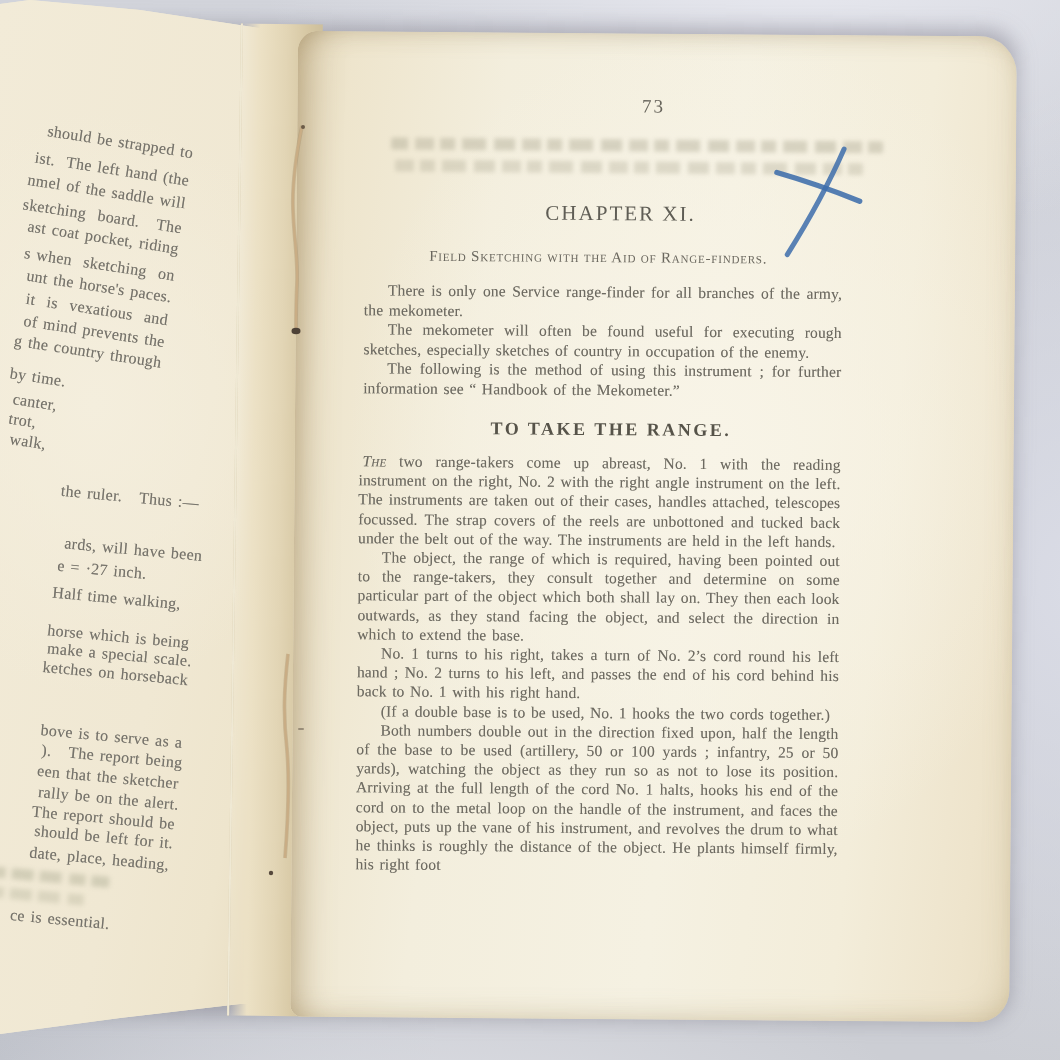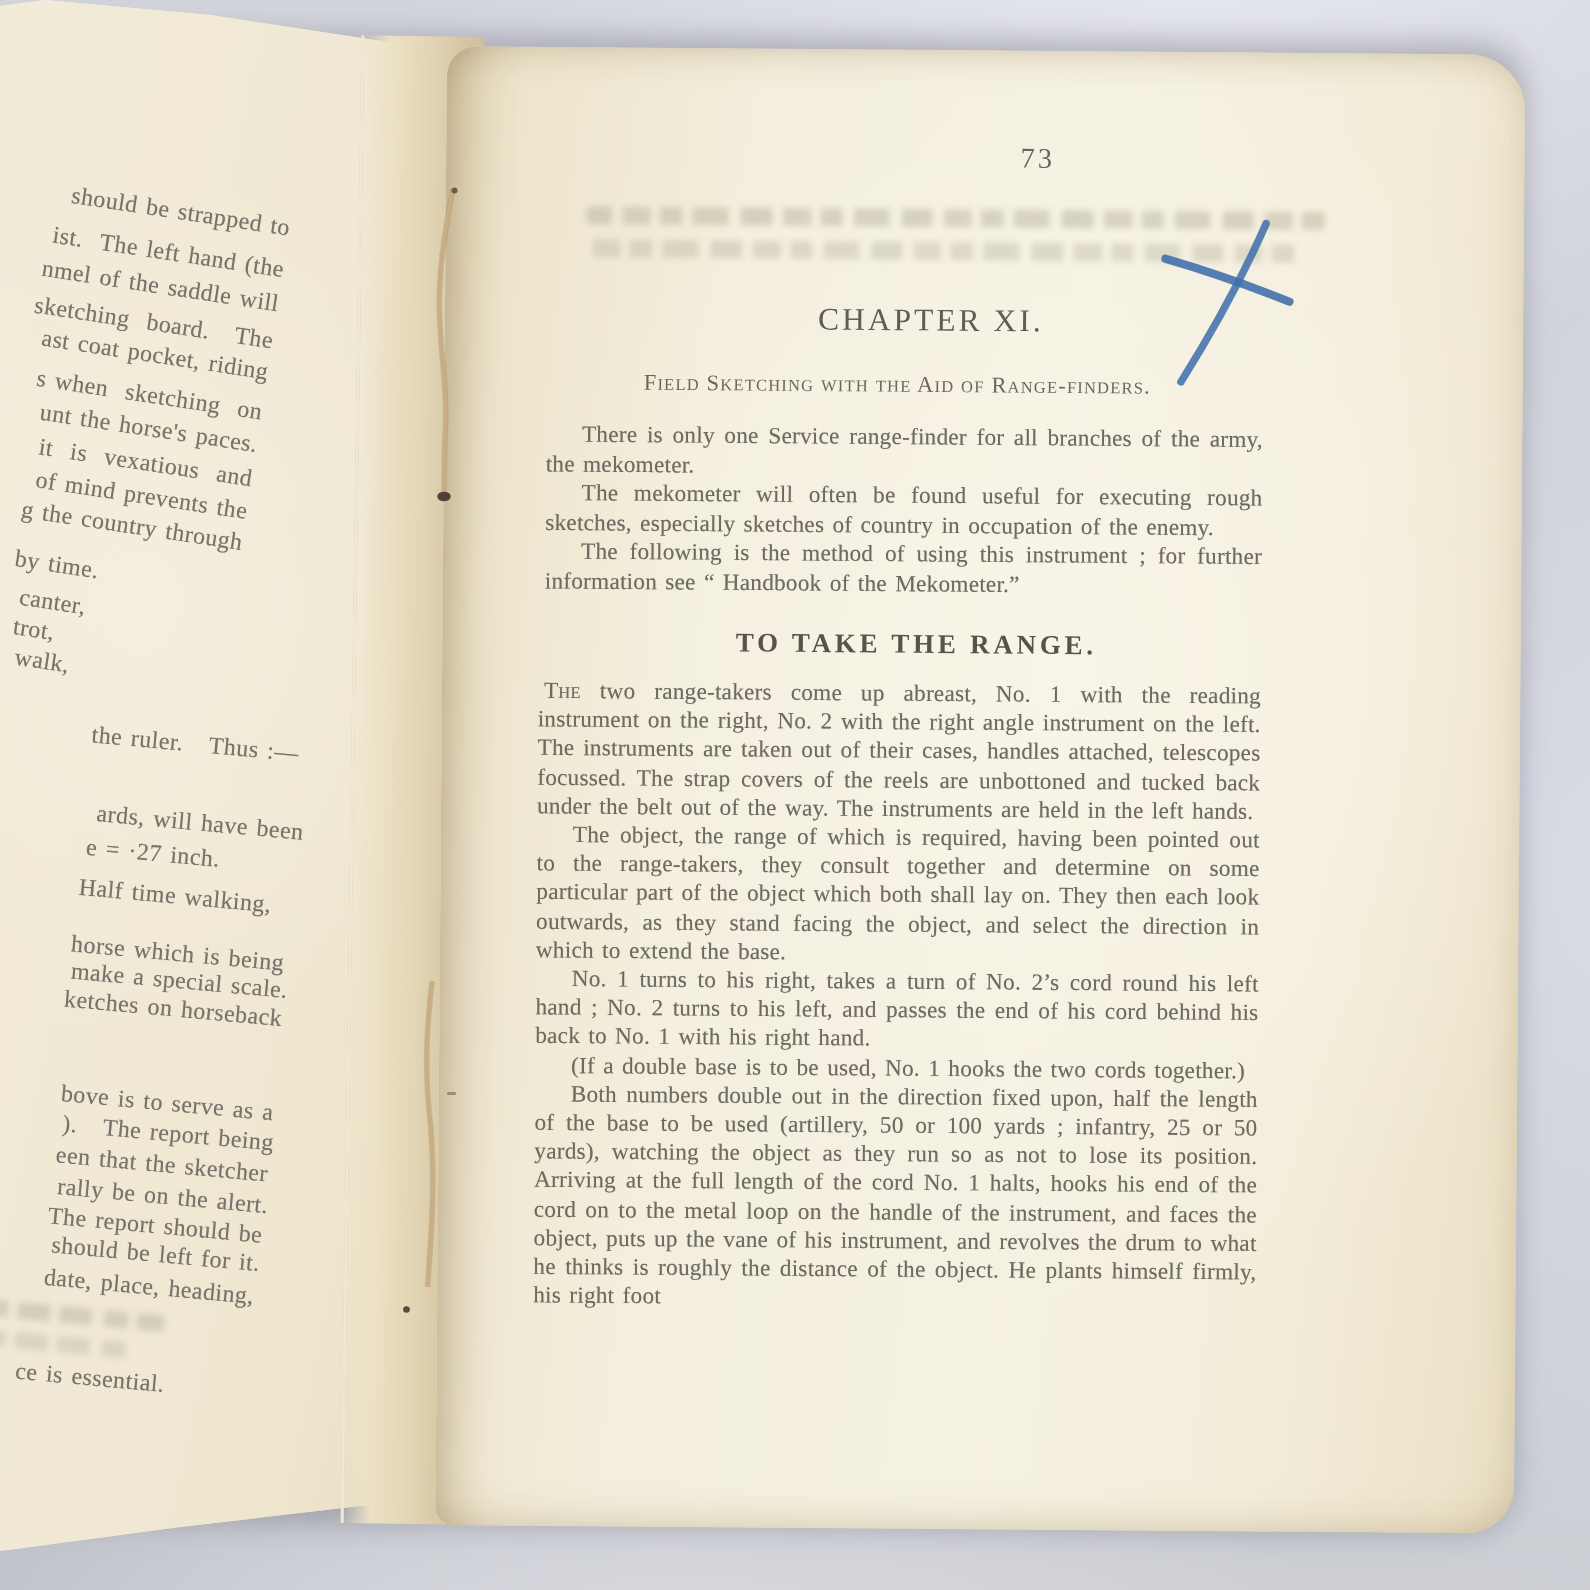--- a/index.html
+++ b/index.html
@@ -44,41 +44,41 @@
   
   .right-page{position:absolute;left:298px;top:33px;width:719px;height:986px;
     border-radius:20px 38px 32px 12px;transform:rotate(.45deg);transform-origin:40% 0;
     background:
       radial-gradient(520px 620px at 58% 42%, #f8f4e7 0%, rgba(248,244,231,0) 70%),
       linear-gradient(96deg,#e3d7ba 0%,#eee5cd 7%,#f3eedd 26%,#f5f1e2 55%,#f3edda 78%,#eee4cc 93%,#e9dec3 100%),
       #f2ecdb;
     box-shadow:inset 26px 0 34px -20px rgba(146,120,74,.55),
                inset -14px -16px 30px -18px rgba(160,140,95,.35),
                inset 0 18px 26px -20px rgba(150,130,90,.35);}
-  .page-number{position:absolute;top:62px;left:306px;width:100px;text-align:right;
+  .page-number{position:absolute;top:62px;left:306px;width:100px;text-align:center;
     font-size:19px;letter-spacing:2px;color:#68655c;}
   .ghost{position:absolute;height:12px;filter:blur(2.3px);opacity:.42;border-radius:2px;transform:scaleX(-1);
     background:repeating-linear-gradient(90deg,#aea993 0 15px,transparent 15px 21px,#b0ab96 21px 40px,transparent 40px 47px,#aba791 47px 68px,transparent 68px 76px,#aea993 76px 100px,transparent 100px 107px);}
   .ghost-1{top:106px;left:94px;width:492px;}
   .ghost-2{top:128px;left:98px;width:468px;opacity:.34;}
   .blue-x{position:absolute;left:470px;top:104px;width:110px;height:160px;}
   .chapter{position:absolute;top:168px;left:0;width:648px;margin:0;text-align:center;
     font-size:21px;font-weight:normal;letter-spacing:2px;color:#5f5d55;}
   .subtitle{position:absolute;top:216px;left:0;width:604px;margin:0;text-align:center;
     font-size:15px;font-weight:normal;letter-spacing:.8px;color:#6a675e;font-variant:small-caps;}
   .intro{position:absolute;top:249px;left:68px;width:478px;}
   .intro p,.bodytext p{margin:0;font-size:15.5px;line-height:19.5px;color:#6d6a61;
     text-align:justify;text-indent:24px;word-spacing:1.5px;letter-spacing:.15px;
     text-shadow:0 0 .5px rgba(109,106,97,.45);}
   .range-heading{position:absolute;top:386px;left:14px;width:604px;margin:0;text-align:center;
     font-size:18px;font-weight:bold;letter-spacing:2.5px;color:#565349;}
   .bodytext{position:absolute;top:420px;left:64px;width:482px;}
   .bodytext p{line-height:19.2px;}
   .bodytext p.opening{text-indent:4px;}
-  .lead{font-variant:small-caps;}
+  .lead{font-variant:small-caps;font-style:italic;}
   
   .stitching{position:absolute;left:255px;top:100px;width:60px;height:800px;}
 </style>
 </head>
 <body>
 
 <div class="scene">
 
   <div class="book-shadow"></div>
 

